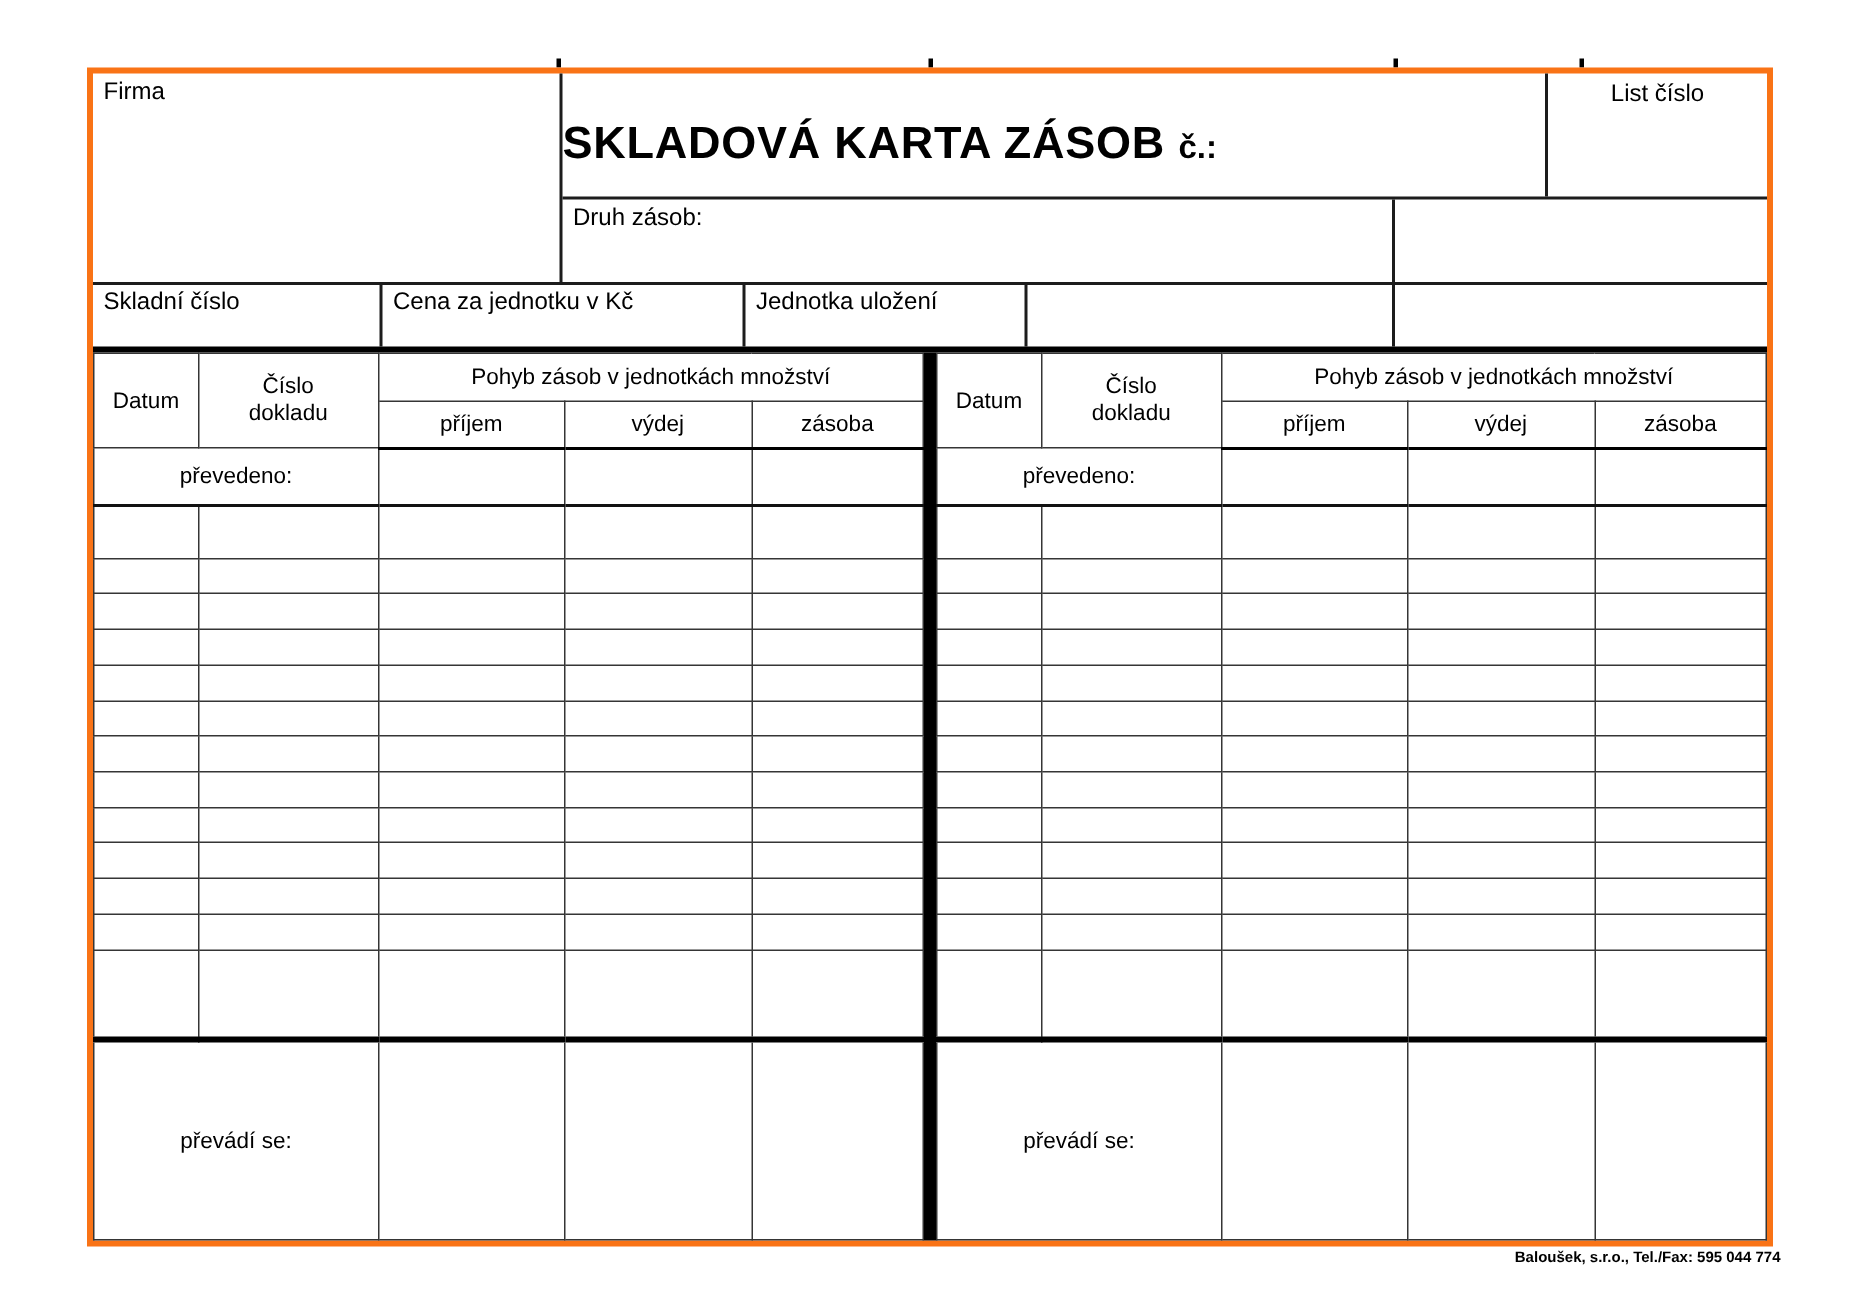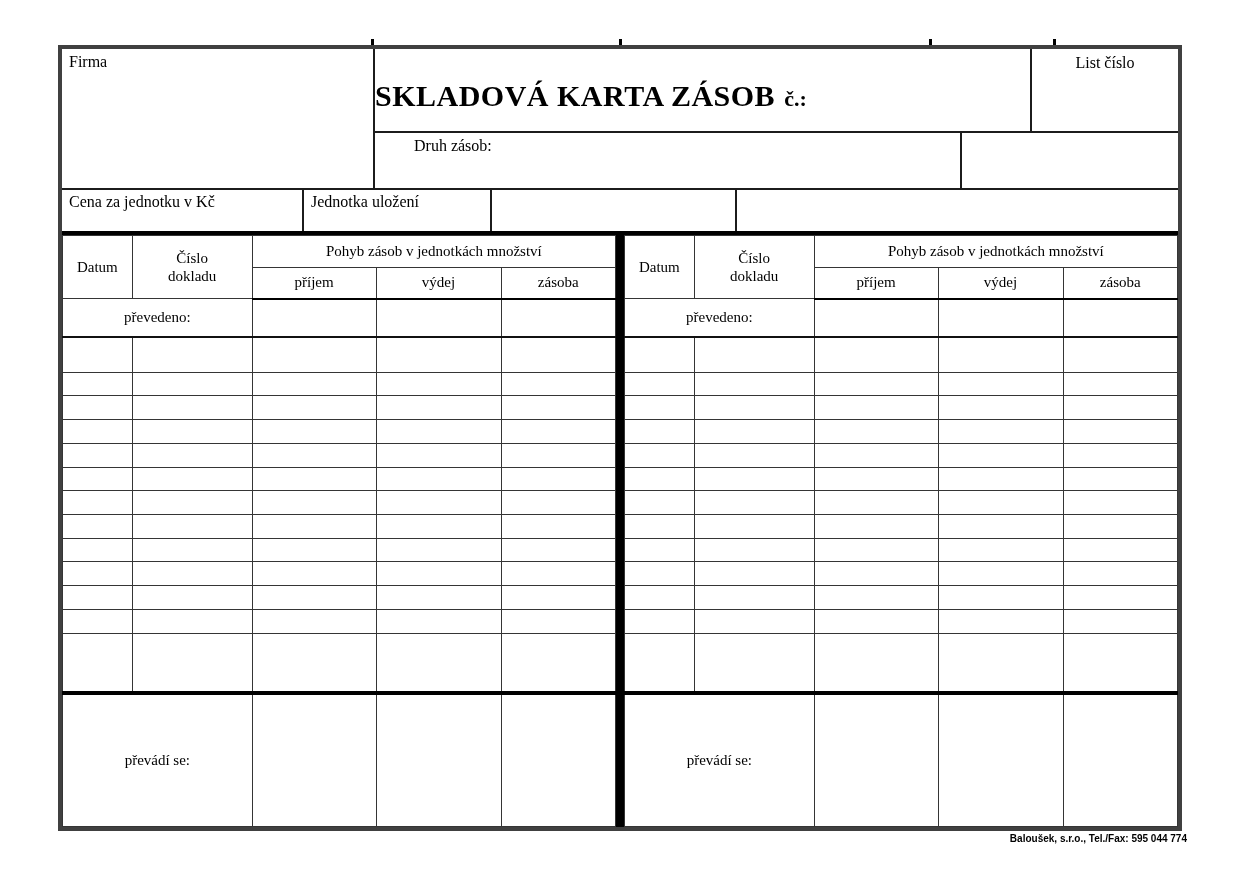--- a/index.html
+++ b/index.html
@@ -5,33 +5,33 @@
   * { margin:0; padding:0; box-sizing:border-box; }
   html,body { background:#ffffff; }
   body { font-family:"Liberation Sans","DejaVu Sans",sans-serif; color:#000; }
 
   .page { position:relative; width:1240px; height:877px; background:#ffffff; overflow:hidden; }
 
   
   .tick { position:absolute; top:39px; width:3px; height:8px; background:#000; }
 
   .form { position:absolute; left:58px; top:45px; width:1124px; height:786px;
-          border:4px solid #404040; display:flex; flex-direction:column; background:#fff;font-family:Liberation Serif, serif; }
+          border:4px solid #f97316; display:flex; flex-direction:column; background:#fff; }
 
   
   .top-section { height:139px; flex-shrink:0; display:flex; }
   .firma-cell { width:313px; flex-shrink:0; border-right:2px solid #1c1c1c; padding:4px 7px; font-size:16px; }
   .top-right { flex:1; display:flex; flex-direction:column; min-width:0; }
   .title-row { height:84px; flex-shrink:0; display:flex; border-bottom:2px solid #1c1c1c; }
   .title-cell { flex:1; border-right:2px solid #1c1c1c; display:flex; align-items:baseline;
                 padding-top:30px; }
   .title-main { font-size:30px; font-weight:bold; letter-spacing:0.5px; }
   .title-suffix { font-size:22px; font-weight:bold; margin-left:9px; }
   .list-cislo-cell { width:146px; flex-shrink:0; padding-top:5px; text-align:center; font-size:16px; }
-  .druh-row { flex:1; display:flex;padding-left:32px; }
+  .druh-row { flex:1; display:flex; }
   .druh-cell { width:555px; flex-shrink:0; border-right:2px solid #1c1c1c; padding:4px 7px; font-size:16px; }
   .norma-cell { flex:1; padding:4px 8px; font-size:16px; }
 
   
   .attr-row { height:43px; flex-shrink:0; display:flex; border-top:2px solid #1c1c1c; }
   .attr-cell { border-right:2px solid #1c1c1c; padding:3px 7px; font-size:16px; }
   .attr-skladni { width:193px; }
   .attr-cena { width:242px; }
   .attr-jednotka { width:188px; }
   .attr-empty { width:245px; }
@@ -88,20 +88,23 @@
         </div>
         <div class="druh-row">
           <div class="druh-cell">
             <span>Druh zásob:</span>
           </div>
         </div>
       </div>
     </div>
 
     <div class="attr-row">
+      <div class="attr-cell attr-skladni">
+        <span>Skladní číslo</span>
+      </div>
       <div class="attr-cell attr-cena">
         <span>Cena za jednotku v Kč</span>
       </div>
       <div class="attr-cell attr-jednotka">
         <span>Jednotka uložení</span>
       </div>
       <div class="attr-cell attr-empty"></div>
     </div>
 
     <div class="tables-section">

